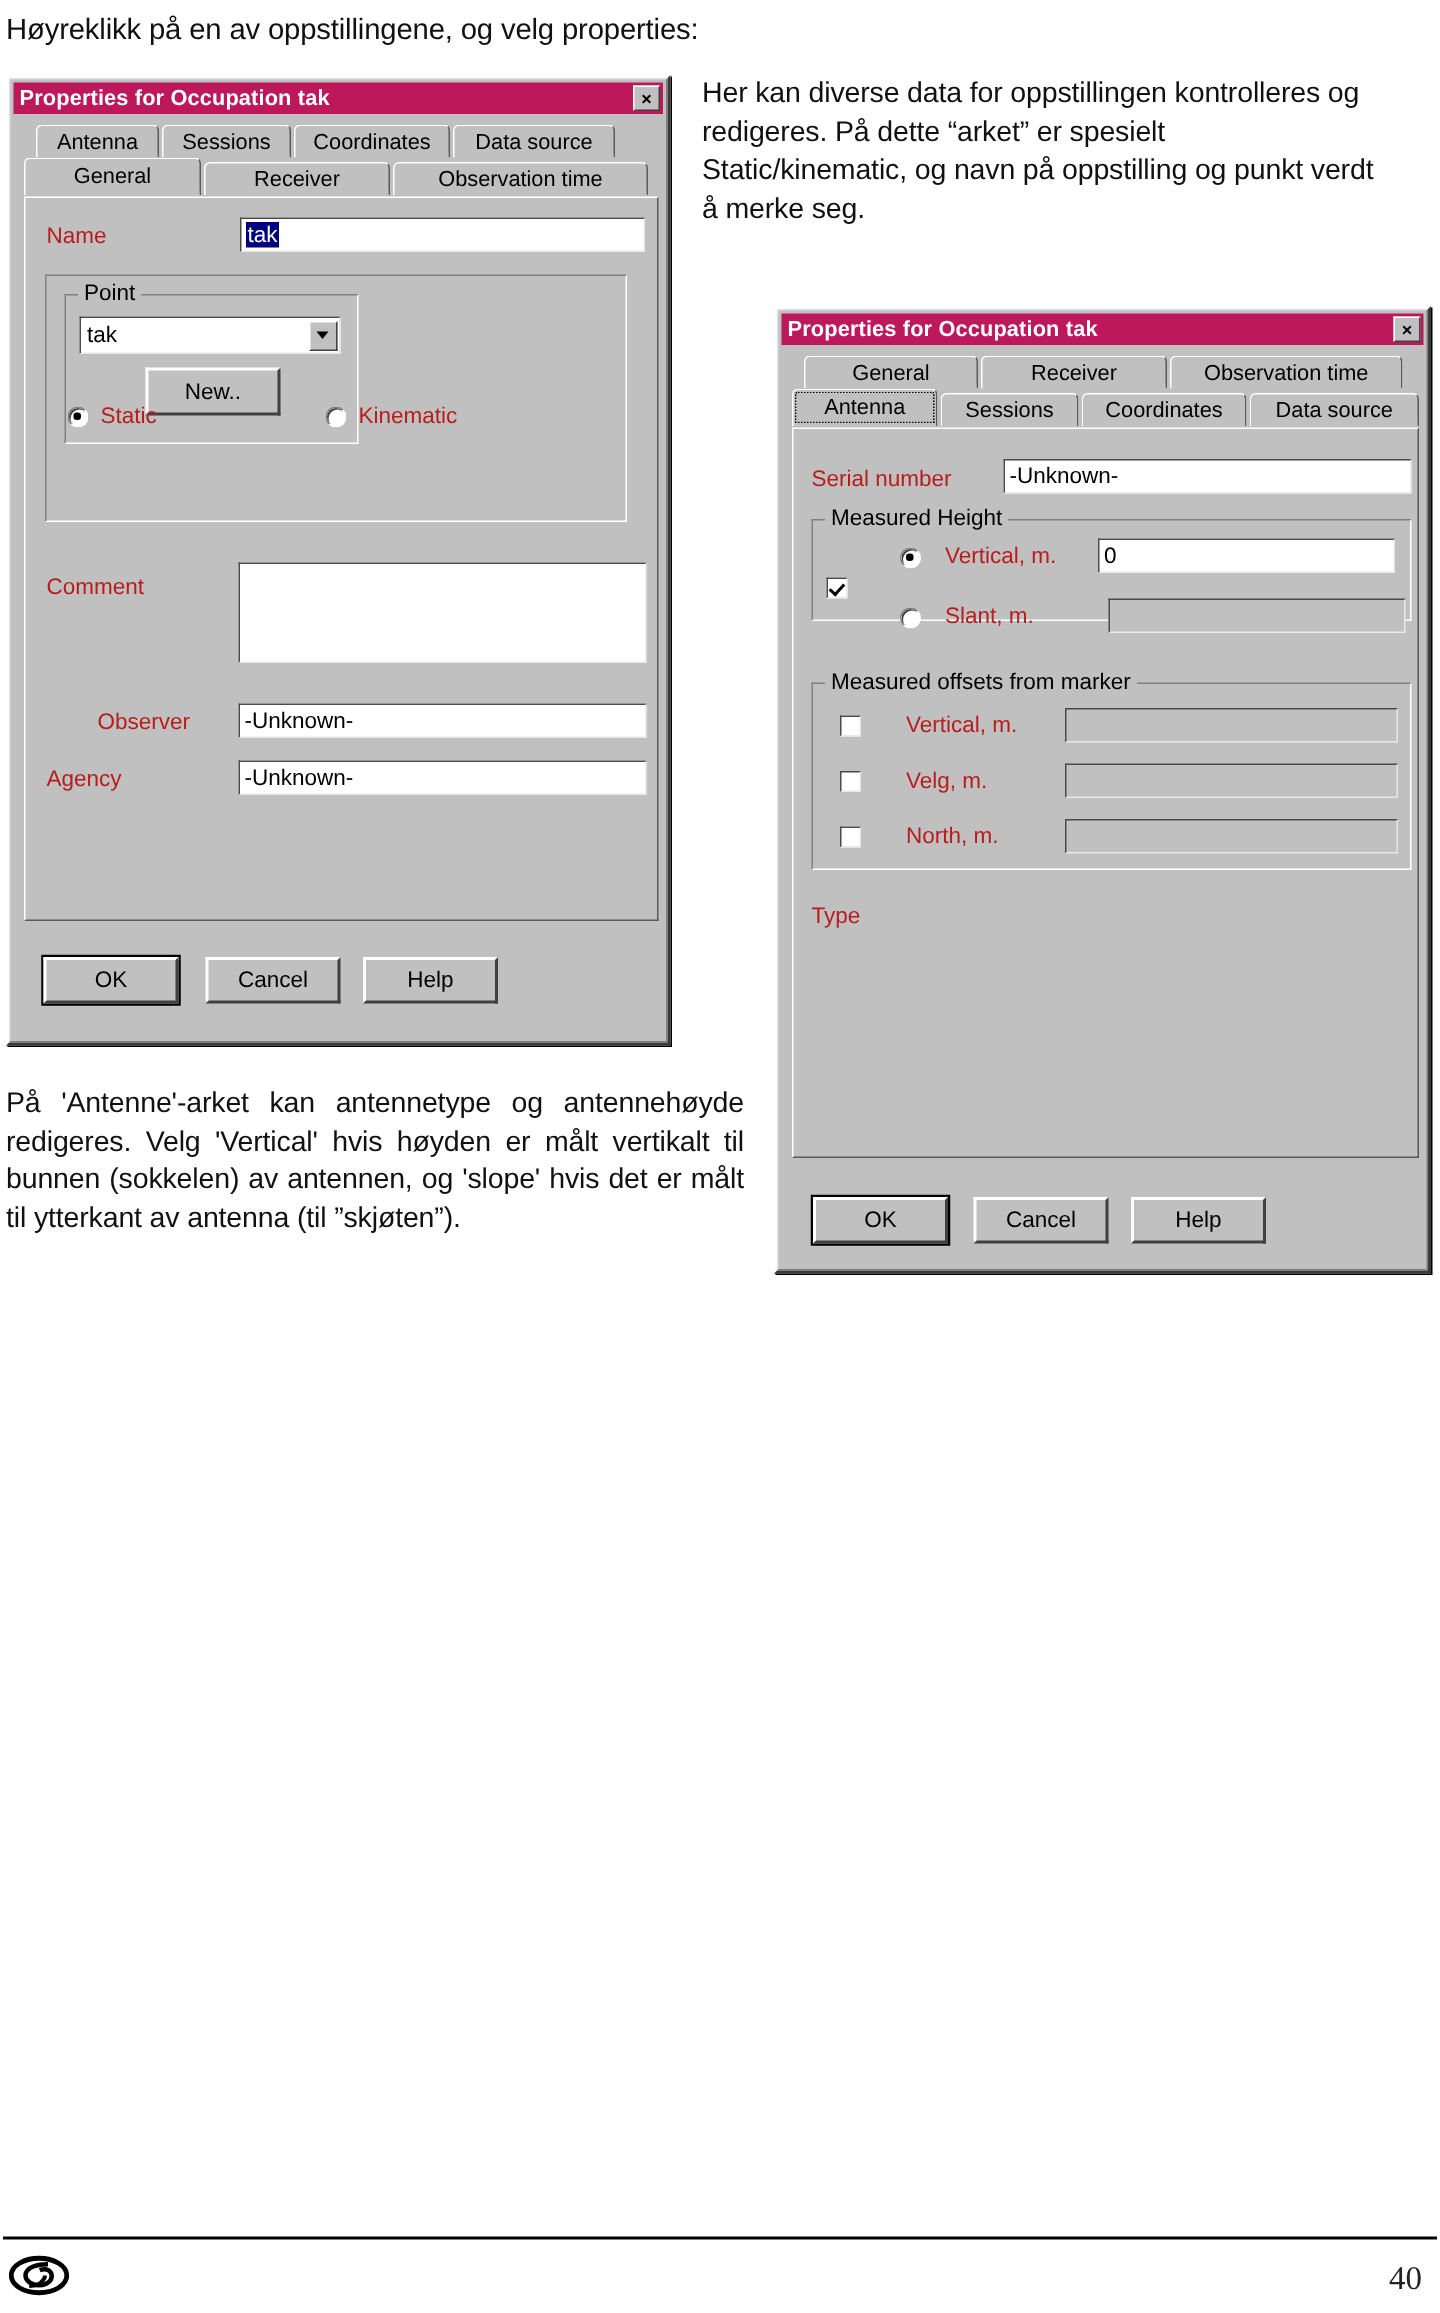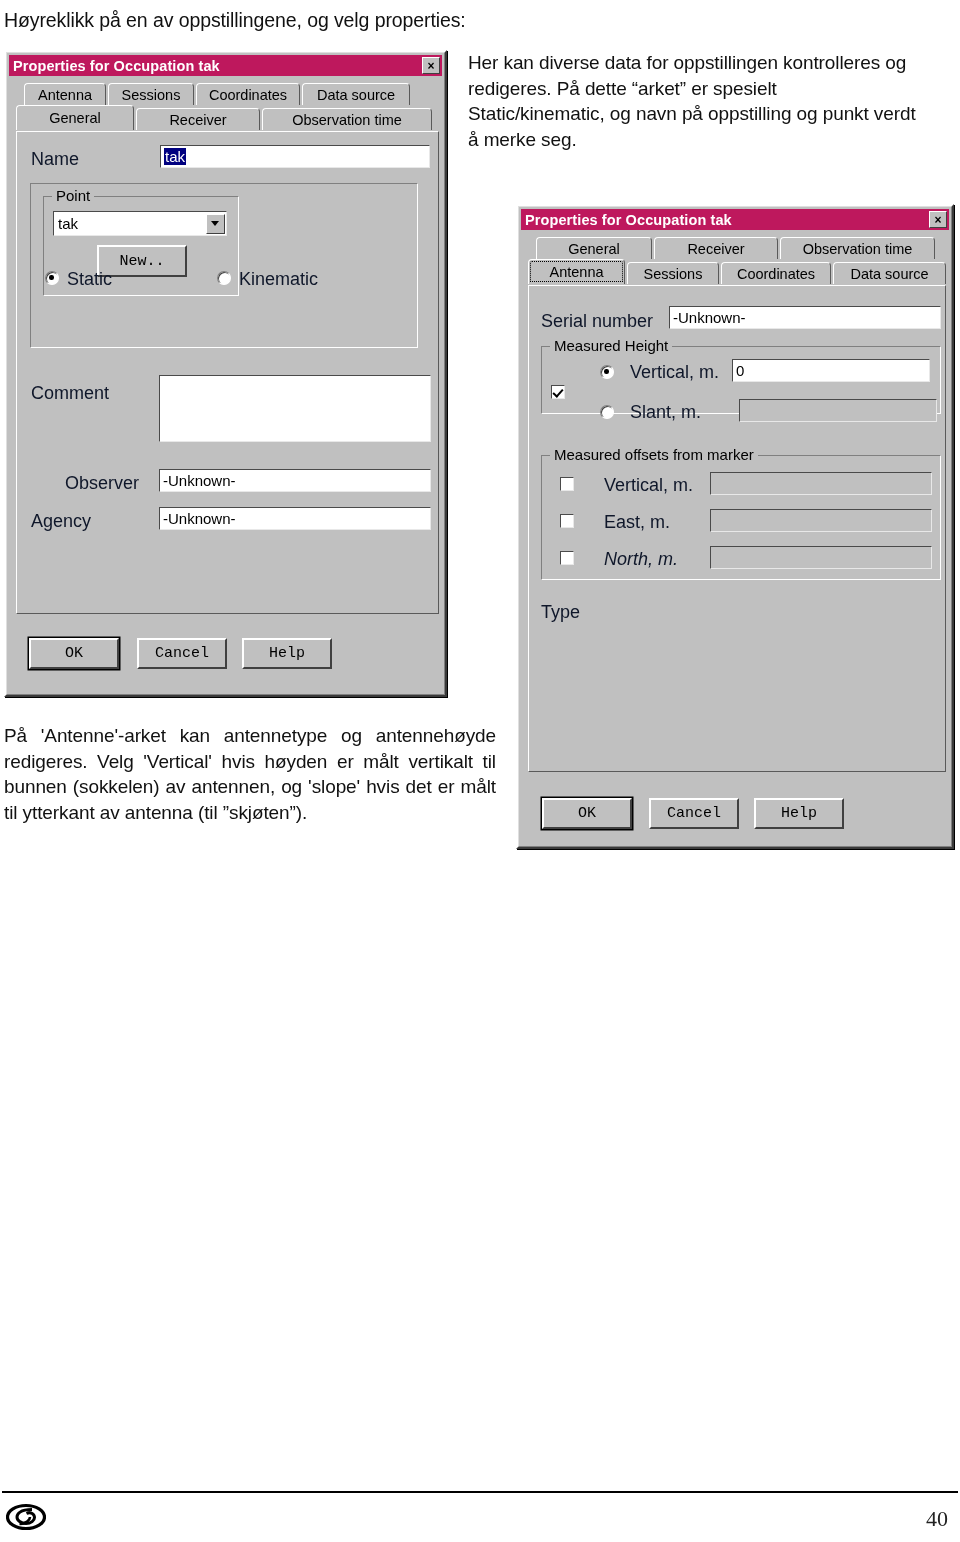--- a/index.html
+++ b/index.html
@@ -141,22 +141,22 @@
     border-top: 1.5px solid #ffffff;
     border-left: 1.5px solid #ffffff;
     border-right: 1.5px solid #5a5a5a;
     border-bottom: 1.5px solid #5a5a5a;
     box-sizing: border-box;
   }
 
   
   .lbl {
     position: absolute;
-    font-size: 18px;
-    color: #0f172a;
+    font-size: 15px;
+    color: #b91c1c;
     white-space: nowrap;
   }
   .field {
     position: absolute;
     background: #ffffff;
     border-top: 1.5px solid #4a4a4a;
     border-left: 1.5px solid #4a4a4a;
     border-right: 1.5px solid #e8e8e8;
     border-bottom: 1.5px solid #e8e8e8;
     box-sizing: border-box;
@@ -221,21 +221,20 @@
     border-left: 2px solid #ffffff;
     border-right: 2px solid #404040;
     border-bottom: 2px solid #404040;
     box-sizing: border-box;
     font-size: 15px;
     display: flex;
     align-items: center;
     justify-content: center;
     color: #000;
     cursor: pointer;
-    font-family: Liberation Mono, monospace;
   }
   .btn.default {
     box-shadow: 0 0 0 1.5px #000;
   }
 
   .groupbox {
     position: absolute;
     border: 1.5px solid #808080;
     border-right-color: #ffffff;
     border-bottom-color: #ffffff;
@@ -450,25 +449,25 @@
     </div>
 
     <div class="groupbox" style="left:12px; top:169px; width:400px; height:125px;">
       <span class="group-title">Measured offsets from marker</span>
 
       <span class="checkbox" style="left:18px; top:21px;"></span>
       <span class="lbl" style="left:62px; top:19px;">Vertical, m.</span>
       <div class="field disabled" style="left:168px; top:16px; width:222px; height:23px;"></div>
 
       <span class="checkbox" style="left:18px; top:58px;"></span>
-      <span class="lbl" style="left:62px; top:56px;">East, m.</span>
+      <span class="lbl" style="left:62px; top:56px;">Velg, m.</span>
       <div class="field disabled" style="left:168px; top:53px; width:222px; height:23px;"></div>
 
       <span class="checkbox" style="left:18px; top:95px;"></span>
-      <span class="lbl" style="left:62px; top:93px;font-style:italic;">North, m.</span>
+      <span class="lbl" style="left:62px; top:93px;">North, m.</span>
       <div class="field disabled" style="left:168px; top:90px; width:222px; height:23px;"></div>
     </div>
 
     <span class="lbl" style="left:12px; top:316px;">Type</span>
   </div>
 
   <div class="btn default" style="left:24px; top:592px; width:90px; height:31px;">OK</div>
   <div class="btn" style="left:131px; top:592px; width:90px; height:31px;">Cancel</div>
   <div class="btn" style="left:236px; top:592px; width:90px; height:31px;">Help</div>
 </div>

